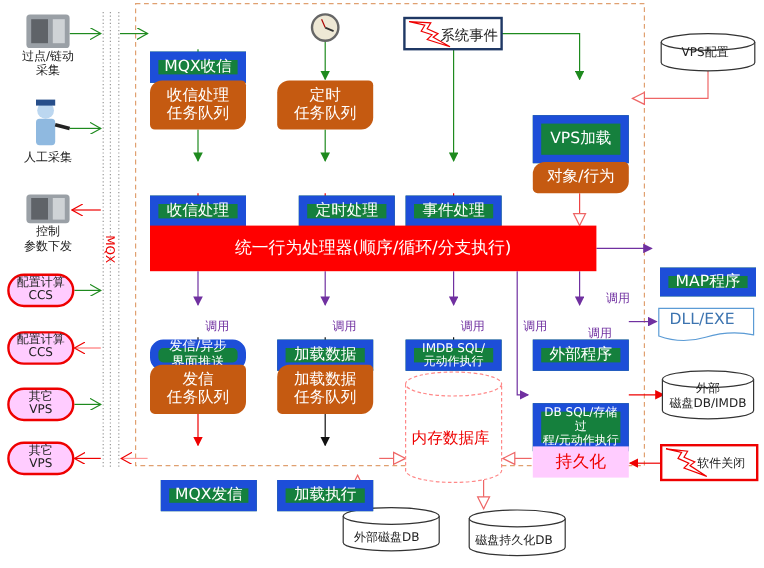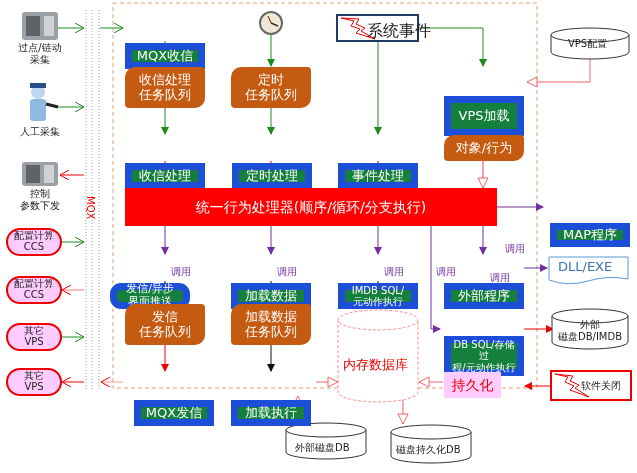--- a/index.html
+++ b/index.html
@@ -202,44 +202,44 @@
     </div>
 </div>
 <div class="box blue f13" style="left:125px;top:135px;width:80px;height:26px;">收信处理</div>
 
 <div class="box queue f13" style="left:231px;top:67px;width:80px;height:41px;border-radius:10px 4px 10px 4px;">
   <div>
       <div>定时</div>
       <div>任务队列</div>
     </div>
 </div>
-<div class="box blue f13" style="left:232px;top:135px;width:80px;height:26px;">定时处理</div>
-
-<div class="abs dark" style="left:367px;top:21px;font-size:16px;">系统事件</div>
+<div class="box blue f13" style="left:249px;top:135px;width:80px;height:26px;">定时处理</div>
+
+<div class="abs dark" style="left:367px;top:21px;font-size:12px;">系统事件</div>
 <div class="box blue f13" style="left:338px;top:135px;width:80px;height:26px;">事件处理</div>
 
 <div class="box blue f13" style="left:444px;top:68px;width:80px;height:40px;text-align:right;">VPS加载</div>
 <div class="box queue f13" style="left:444px;top:135px;width:80px;height:26px;border-radius:10px 4px 10px 4px;">对象/行为</div>
 <div class="abs dark" style="left:568px;top:37px;font-size:10px;">VPS配置</div>
 
 <div class="lbl red" style="left:171px;top:166px;">触发</div>
 <div class="lbl red" style="left:277px;top:166px;">触发</div>
 <div class="lbl red" style="left:384px;top:166px;">触发</div>
 
 <div class="box red f14" style="left:125px;top:188px;width:372px;height:38px;">统一行为处理器(顺序/循环/分支执行)</div>
 <div class="box blue f13" style="left:550px;top:195px;width:80px;height:24px;">MAP程序</div>
 
 <div class="lbl purple" style="left:171px;top:233px;">调用</div>
 <div class="lbl purple" style="left:277px;top:233px;">调用</div>
 <div class="lbl purple" style="left:384px;top:233px;">调用</div>
 <div class="lbl purple" style="left:436px;top:233px;">调用</div>
 <div class="lbl purple" style="left:490px;top:239px;">调用</div>
 <div class="lbl purple" style="left:505px;top:210px;">调用</div>
 
-<div class="box blue f11" style="left:110px;top:255px;width:80px;height:26px;border-radius:11px;">
+<div class="box blue f11" style="left:125px;top:255px;width:80px;height:26px;border-radius:11px;">
   <div>
       <div>发信/异步</div>
       <div>界面推送</div>
     </div>
 </div>
 <div class="box blue f13" style="left:231px;top:255px;width:80px;height:26px;">加载数据</div>
 <div class="box blue f10" style="left:338px;top:255px;width:80px;height:26px;">
   <div>
       <div>IMDB SQL/</div>
       <div>元动作执行</div>
@@ -267,17 +267,17 @@
       <div>程/元动作执行</div>
     </div>
 </div>
 <div class="caption" style="left:552px;top:319px;width:76px;">
   <div>外部</div>
   <div>磁盘DB/IMDB</div>
 </div>
 
 <div class="box blue f13" style="left:134px;top:372px;width:80px;height:26px;">MQX发信</div>
 <div class="box blue f13" style="left:231px;top:372px;width:80px;height:26px;">加载执行</div>
-<div class="box pink f14" style="left:444px;top:372px;width:57px;height:26px;">持久化</div>
+<div class="box pink f14" style="left:444px;top:372px;width:80px;height:26px;">持久化</div>
 <div class="abs" style="left:581px;top:379px;font-size:10px;color:#222;">软件关闭</div>
 
 <div class="abs dark" style="left:295px;top:441px;font-size:10px;">外部磁盘DB</div>
 <div class="abs dark" style="left:396px;top:443px;font-size:10px;">磁盘持久化DB</div>
 
 </body></html>

